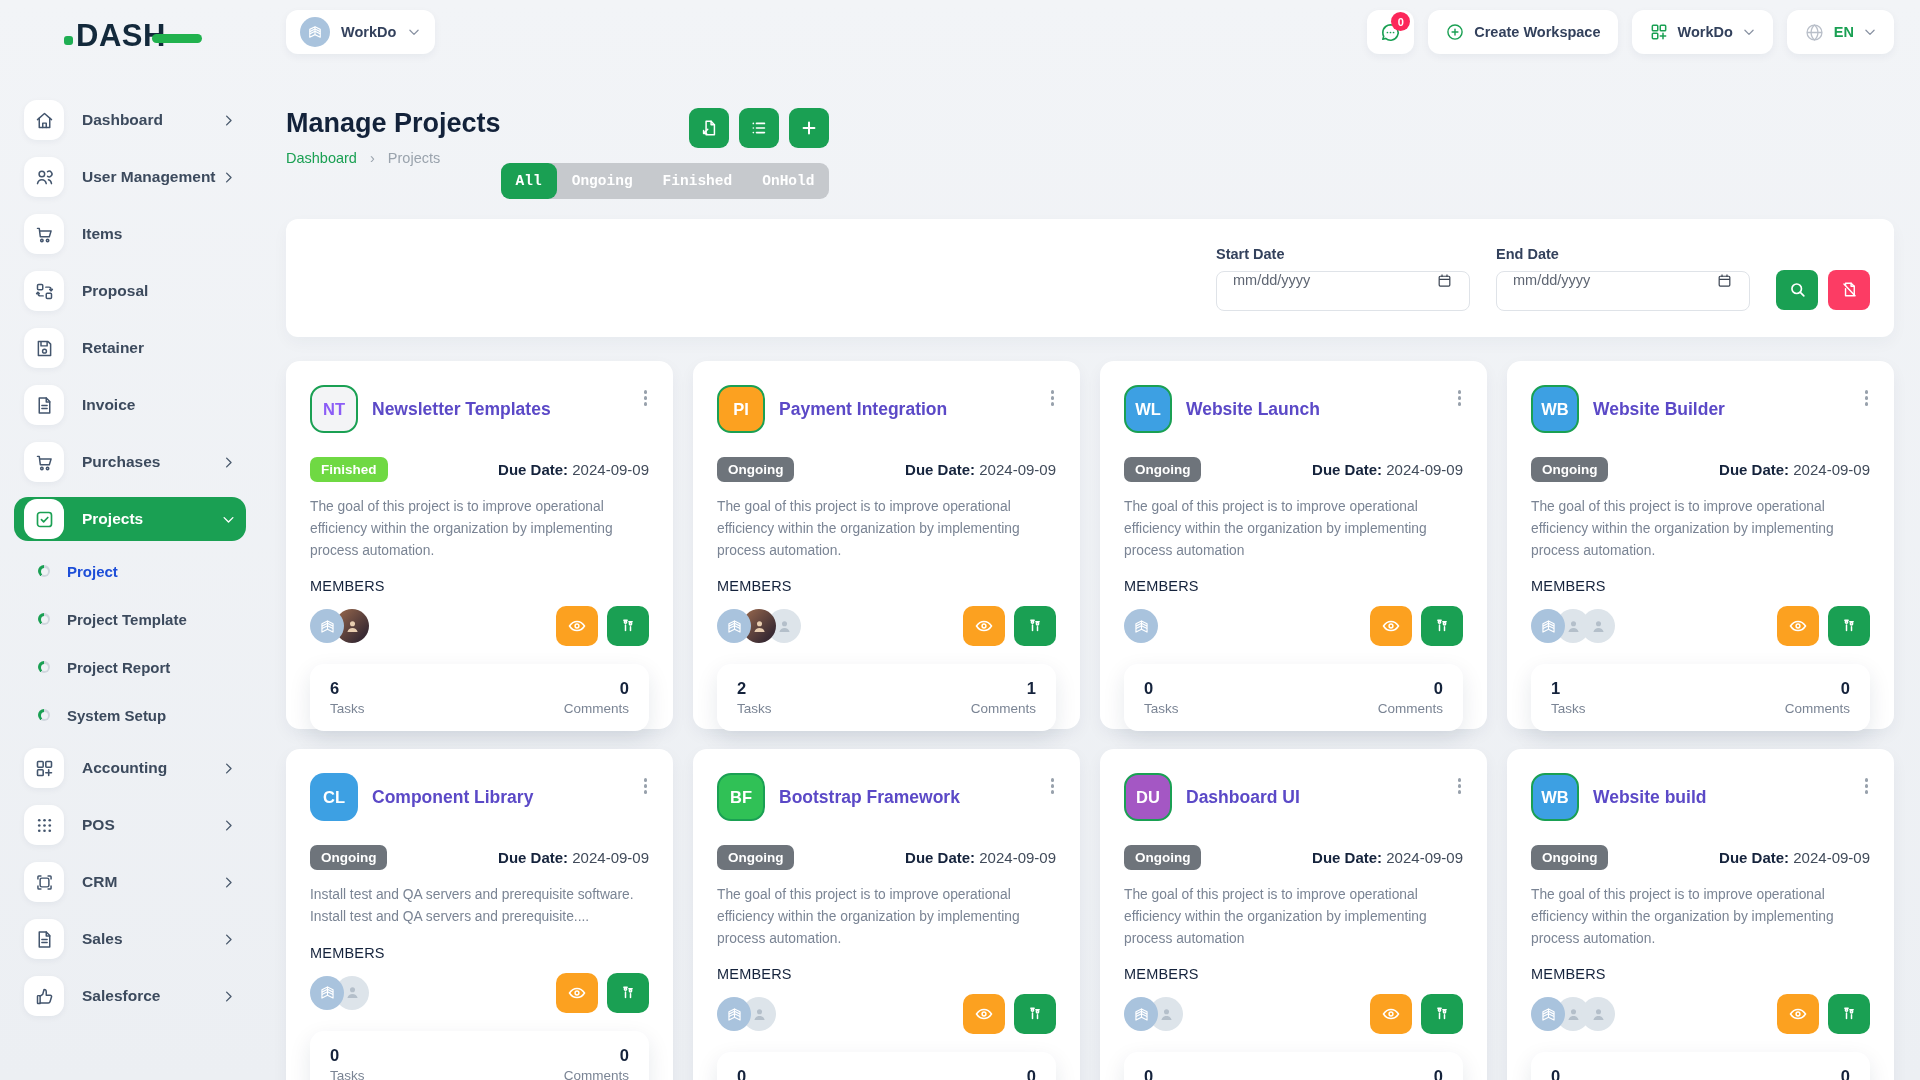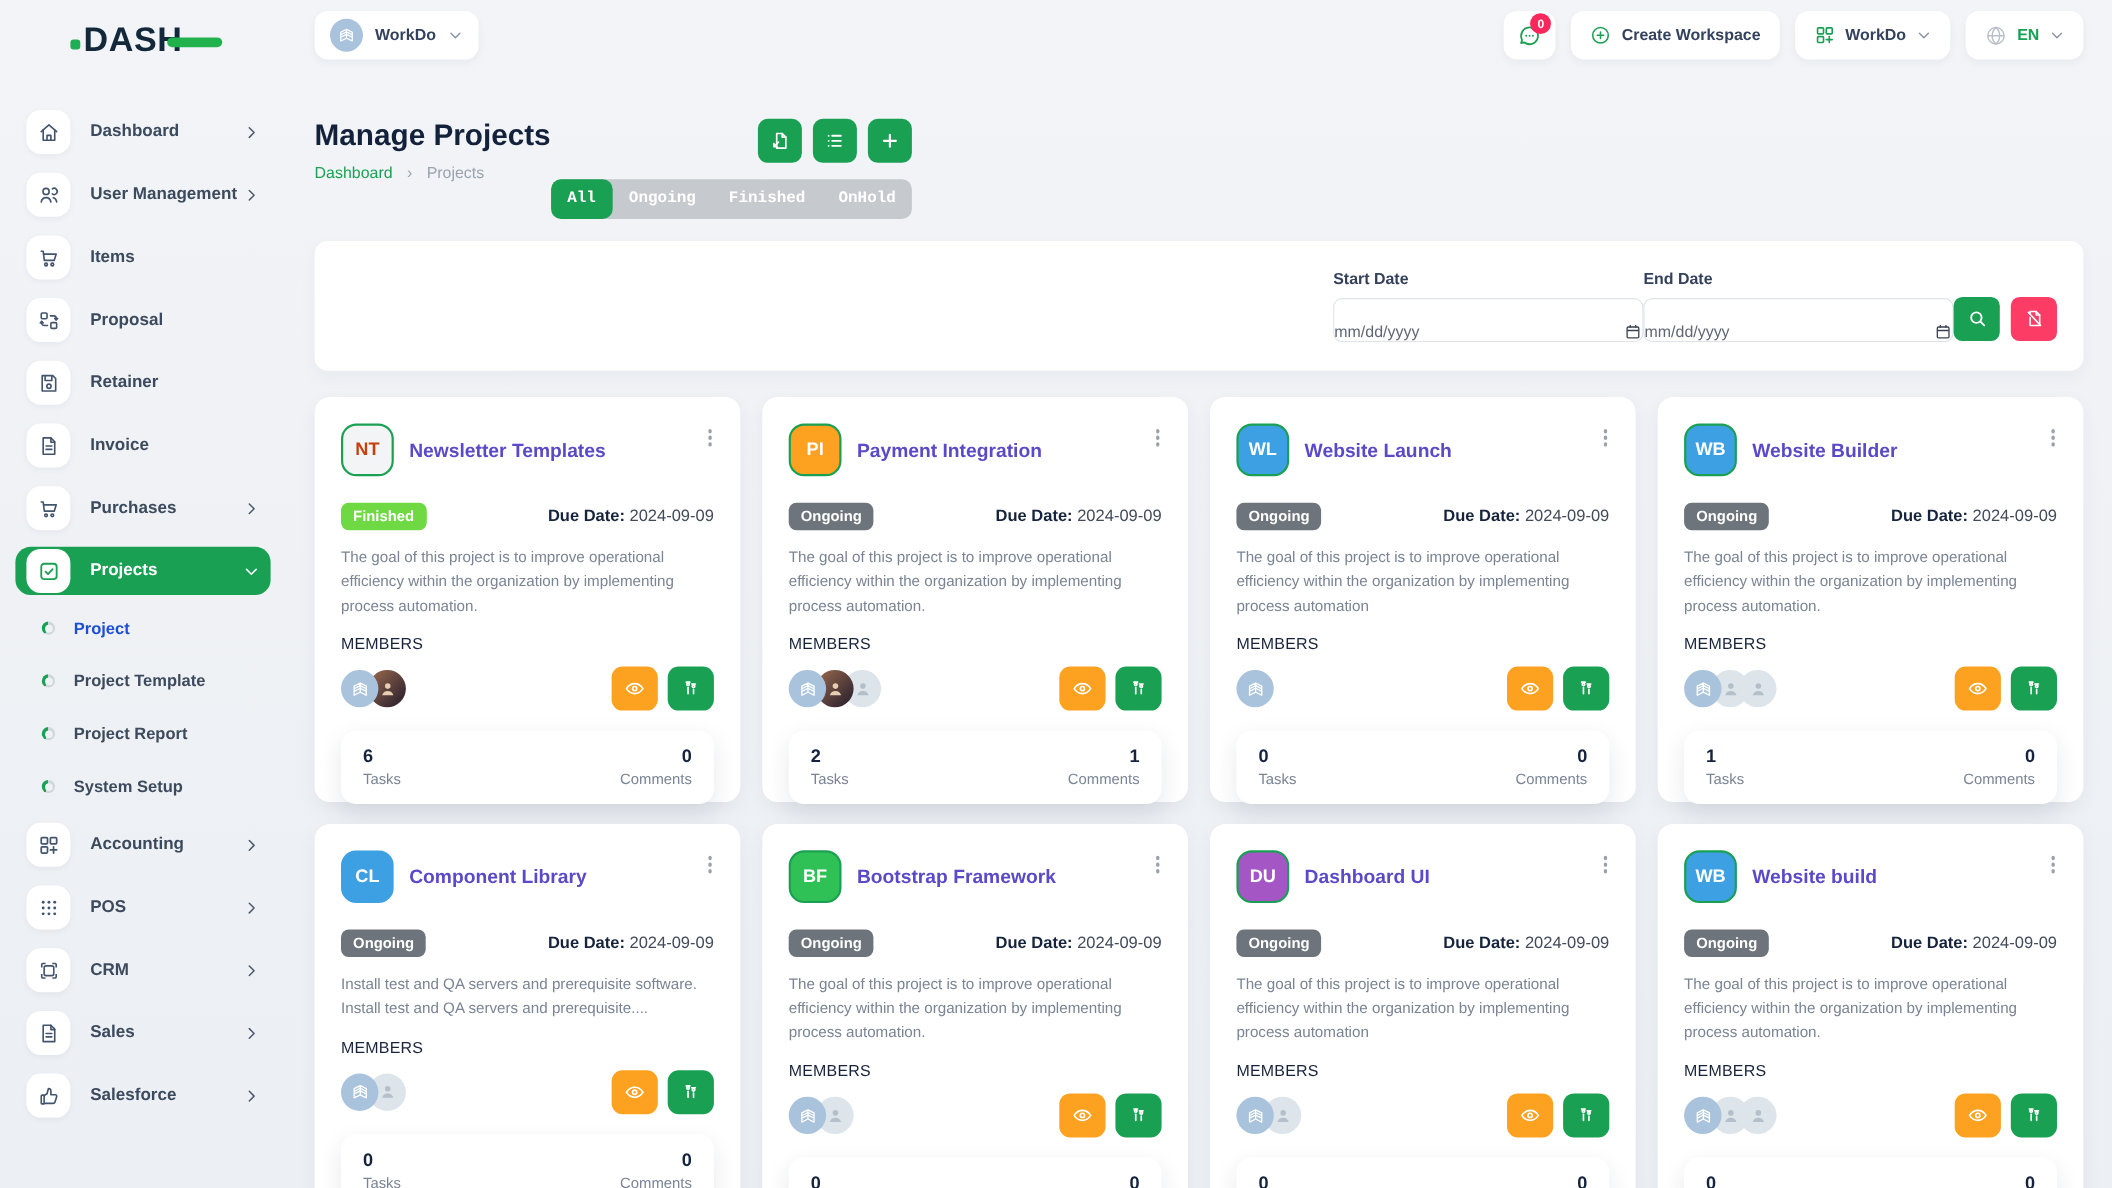--- a/index.html
+++ b/index.html
@@ -63,37 +63,37 @@
   .crumbs .sep{color:#9aa3ad;margin:0 9px}
   .crumbs .cur{color:#9aa3ad}
   .head-right{display:flex;flex-direction:column;align-items:flex-end;gap:15px}
   .toolbar{display:flex;gap:10px}
   .tb-btn{width:40px;height:40px;border:none;border-radius:9px;background:#1aa053;color:#fff;display:flex;align-items:center;justify-content:center;cursor:pointer}
   .tb-btn svg{width:20px;height:20px}
   .tabs{display:flex;background:#c6c9cd;border-radius:9px}
   .tab{border:none;background:transparent;color:#fff;font-size:14.5px;font-weight:700;padding:10px 15px;cursor:pointer;font-family:Liberation Mono, monospace;border-radius:9px}
   .tab[data-active="true"]{background:#1aa053}
 
-  .filter-card{margin-top:20px;background:#fff;border-radius:12px;height:118px;box-shadow:0 6px 16px rgba(20,40,70,.04);display:flex;align-items:center;justify-content:flex-end;padding:0 24px}
+  .filter-card{margin-top:20px;background:#fff;border-radius:12px;height:118px;box-shadow:0 6px 16px rgba(20,40,70,.04);display:flex;align-items:center;justify-content:flex-end;gap:26px;padding:0 24px}
   .fgroup label{display:block;font-size:14.5px;font-weight:600;color:#33415c;margin-bottom:9px}
-  .date-input{width:282px;height:40px;border:1px solid #dfe3e8;border-radius:8px;display:flex;align-items:flex-end;justify-content:space-between;padding:0 0;cursor:text;background:#fff}
+  .date-input{width:254px;height:40px;border:1px solid #dfe3e8;border-radius:8px;display:flex;align-items:flex-start;justify-content:space-between;padding:0 16px;cursor:text;background:#fff}
   .ph{color:#5f6673;font-size:14.5px}
   .cal{color:#3b4452}.cal svg{width:17px;height:17px}
   .fbtns{display:flex;gap:10px;margin-top:23px}
   .sq-btn{width:42px;height:40px;border:none;border-radius:8px;color:#fff;display:flex;align-items:center;justify-content:center;cursor:pointer}
   .sq-btn svg{width:19px;height:19px}
   .sq-btn.green{background:#1aa053}
   .sq-btn.pink{background:#fc3c64}
 
   
   .grid{margin-top:24px;display:grid;grid-template-columns:repeat(4,1fr);gap:20px}
   .pcard{background:#fff;border-radius:14px;padding:24px;box-shadow:0 6px 16px rgba(20,40,70,.05);height:368px}
   .pc-head{display:flex;align-items:center;gap:14px}
   .pj-avatar{width:48px;height:48px;border-radius:14px;border:2px solid #1aa053;display:flex;align-items:center;justify-content:center;font-size:16.5px;font-weight:600;flex:0 0 48px}
-  .pj-avatar[data-color="gray"]{background:#f3f4f6;color:#c2410c}
+  .pj-avatar[data-color="gray"]{background:#f3f4f6;color:#8b5cf6}
   .pj-avatar[data-color="orange"]{background:#fca120;color:#fff}
   .pj-avatar[data-color="blue"]{background:#3da0e3;color:#fff}
   .pj-avatar[data-color="green"]{background:#30c156;color:#fff}
   .pj-avatar[data-color="purple"]{background:#a457c4;color:#fff}
   .pj-avatar[data-border="false"]{border-color:transparent}
   .pj-title{flex:1;margin:0;font-size:17.5px;font-weight:700;color:#5b49c7;cursor:pointer}
   .kebab{display:flex;flex-direction:column;gap:2.5px;align-self:flex-start;margin-top:3px;cursor:pointer;padding:2px}
   .kebab i{width:3.5px;height:3.5px;border-radius:50%;background:#98a1ac}
   .pc-meta{display:flex;align-items:center;justify-content:space-between;margin-top:24px}
   .badge{color:#fff;font-size:13.5px;font-weight:600;padding:5px 11px;border-radius:7px}

